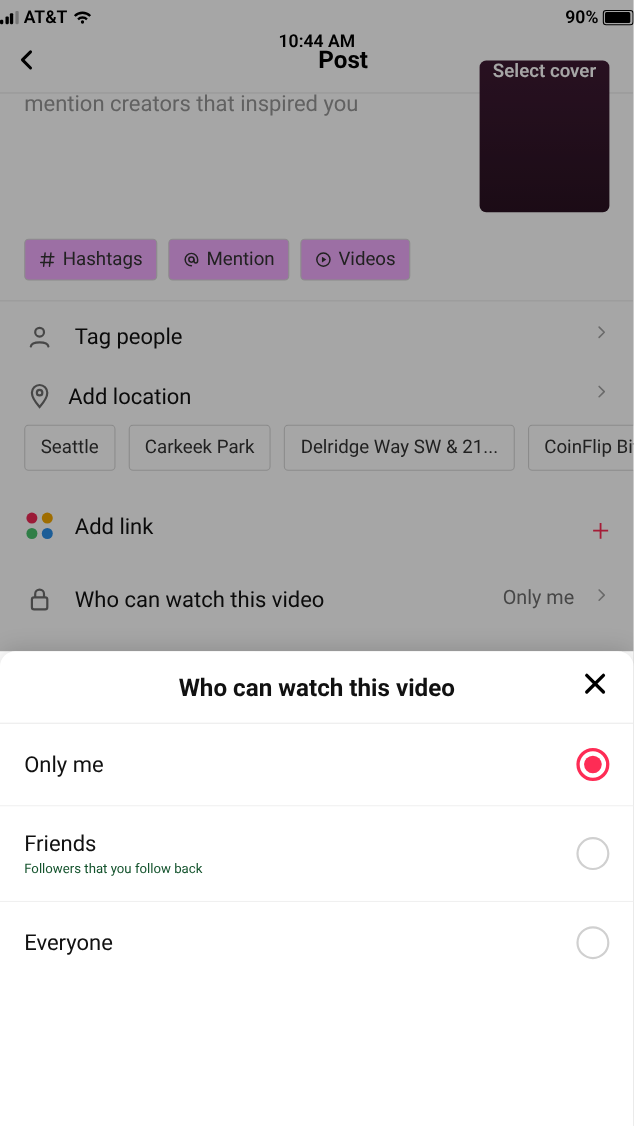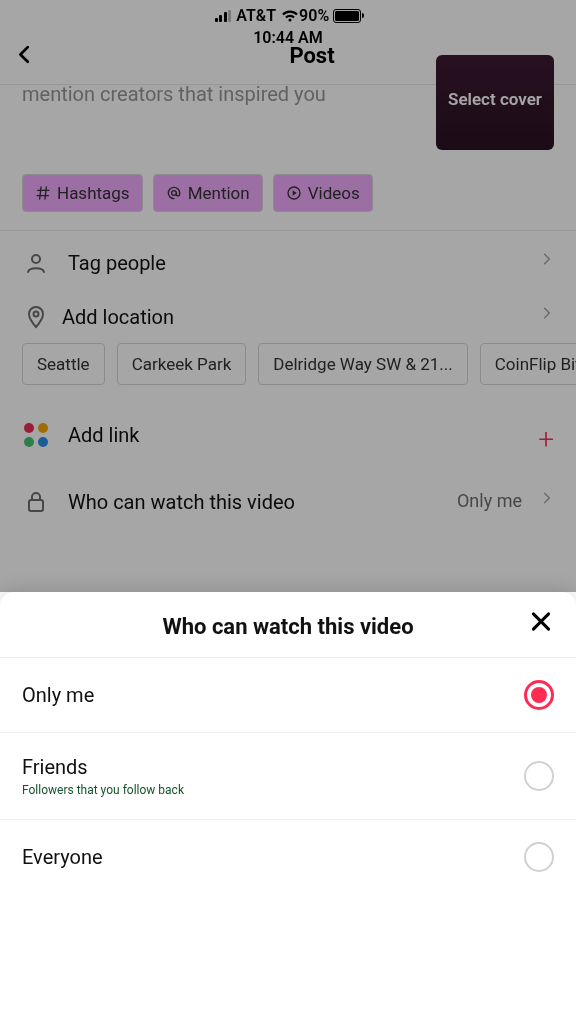--- a/index.html
+++ b/index.html
@@ -28,23 +28,23 @@
     .background-page {
       position: absolute;
       top: 0;
       left: 0;
       right: 0;
       height: 1024px;
       background: #fff;
     }
     .status-bar {
       display: flex;
-      justify-content: center;
+      justify-content: space-between;
       align-items: center;
-      padding: 6px 14px;
+      padding: 6px 0;
       font-size: 16px;
       font-weight: 600;
       color: #000;
     }
     .status-left {
       display: flex;
       align-items: center;
       gap: 5px;
     }
     .status-center {
@@ -125,26 +125,26 @@
     .caption-text {
       flex:1;
       color: #969696;
       font-size: 20px;
       line-height: 1.3;
       padding-top: 0;
       margin-top: -4px;
     }
     .cover-thumb {
       width: 118px;
-      height: 95px;
+      height: 138px;
       background: linear-gradient(180deg, #3e1a33 0%, #2a1222 100%);
       border-radius: 6px;
       position: relative;
       display:flex;
-      align-items:center;
+      align-items:flex-start;
       justify-content:center;
       margin-top: -30px;
       overflow: visible;
     }
     .cover-label {
       color:#fff;
       font-size:17px;
       font-weight:600;
       padding-bottom:8px;
     }

